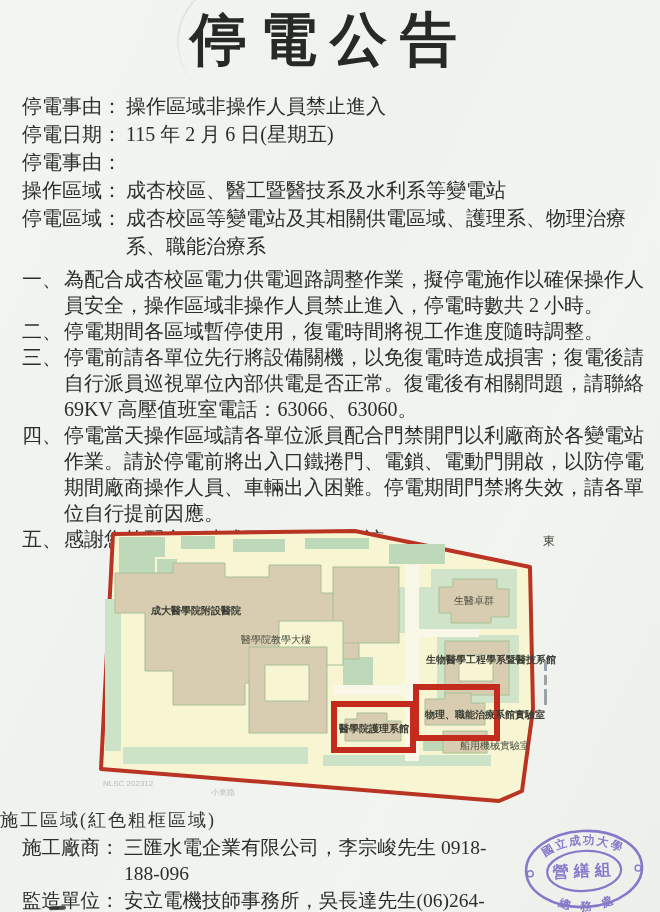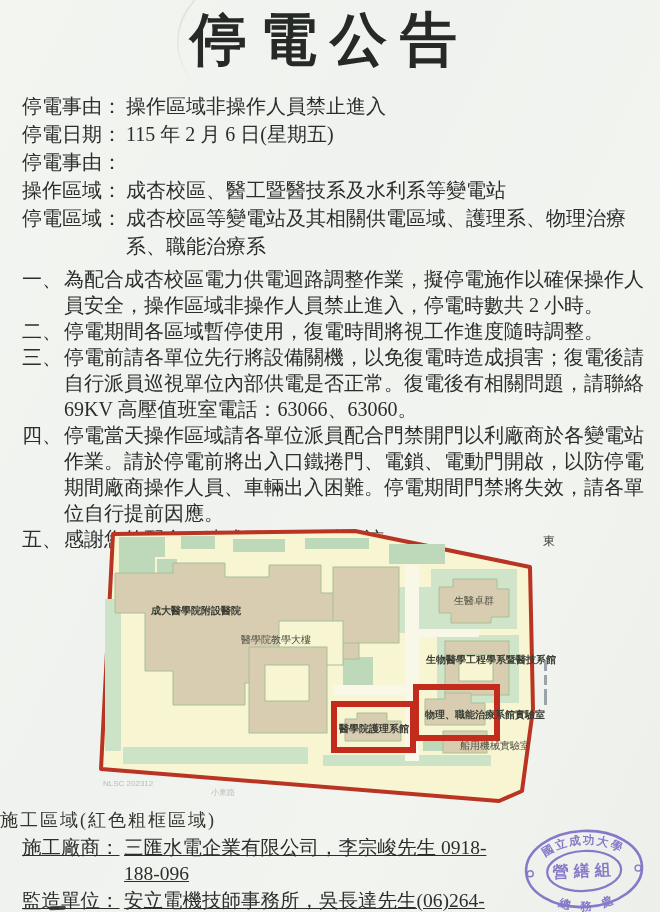--- a/index.html
+++ b/index.html
@@ -21,21 +21,21 @@
   .info-row .lab{flex:0 0 104px;white-space:nowrap;}
   .info-row .val{flex:1;}
   .section-head{margin-top:18px;}
   .note{display:flex;line-height:26px;margin-top:0;}
   .note .num{flex:0 0 42px;}
   .note .txt{flex:1;}
   .notes{margin-top:6px;}
   .map-wrap{position:absolute;left:93px;top:529px;width:472px;height:292px;}
   .map-caption{position:absolute;left:0;top:808px;width:660px;text-align:left;font-size:18px;letter-spacing:2px;color:#33362f;}
   .footer{position:absolute;left:22px;top:835px;width:500px;font-size:19.5px;line-height:26px;}
-  .footer .info-row{margin-bottom:1px;text-decoration:underline;}
+  .footer .info-row{margin-bottom:1px;}
   .footer .lab{flex:0 0 102px;}
   .stamp{position:absolute;left:518px;top:824px;width:132px;height:88px;transform:rotate(-3deg);}
   svg text{font-family:"Liberation Sans","DejaVu Sans",sans-serif;}
   .map-label{fill:#4c4f45;font-size:10px;}
   .map-label.bold{font-weight:bold;fill:#3a3d34;}
   .faint{fill:#b6c2b4;font-size:8px;}
 </style>
 </head>
 <body>
 

